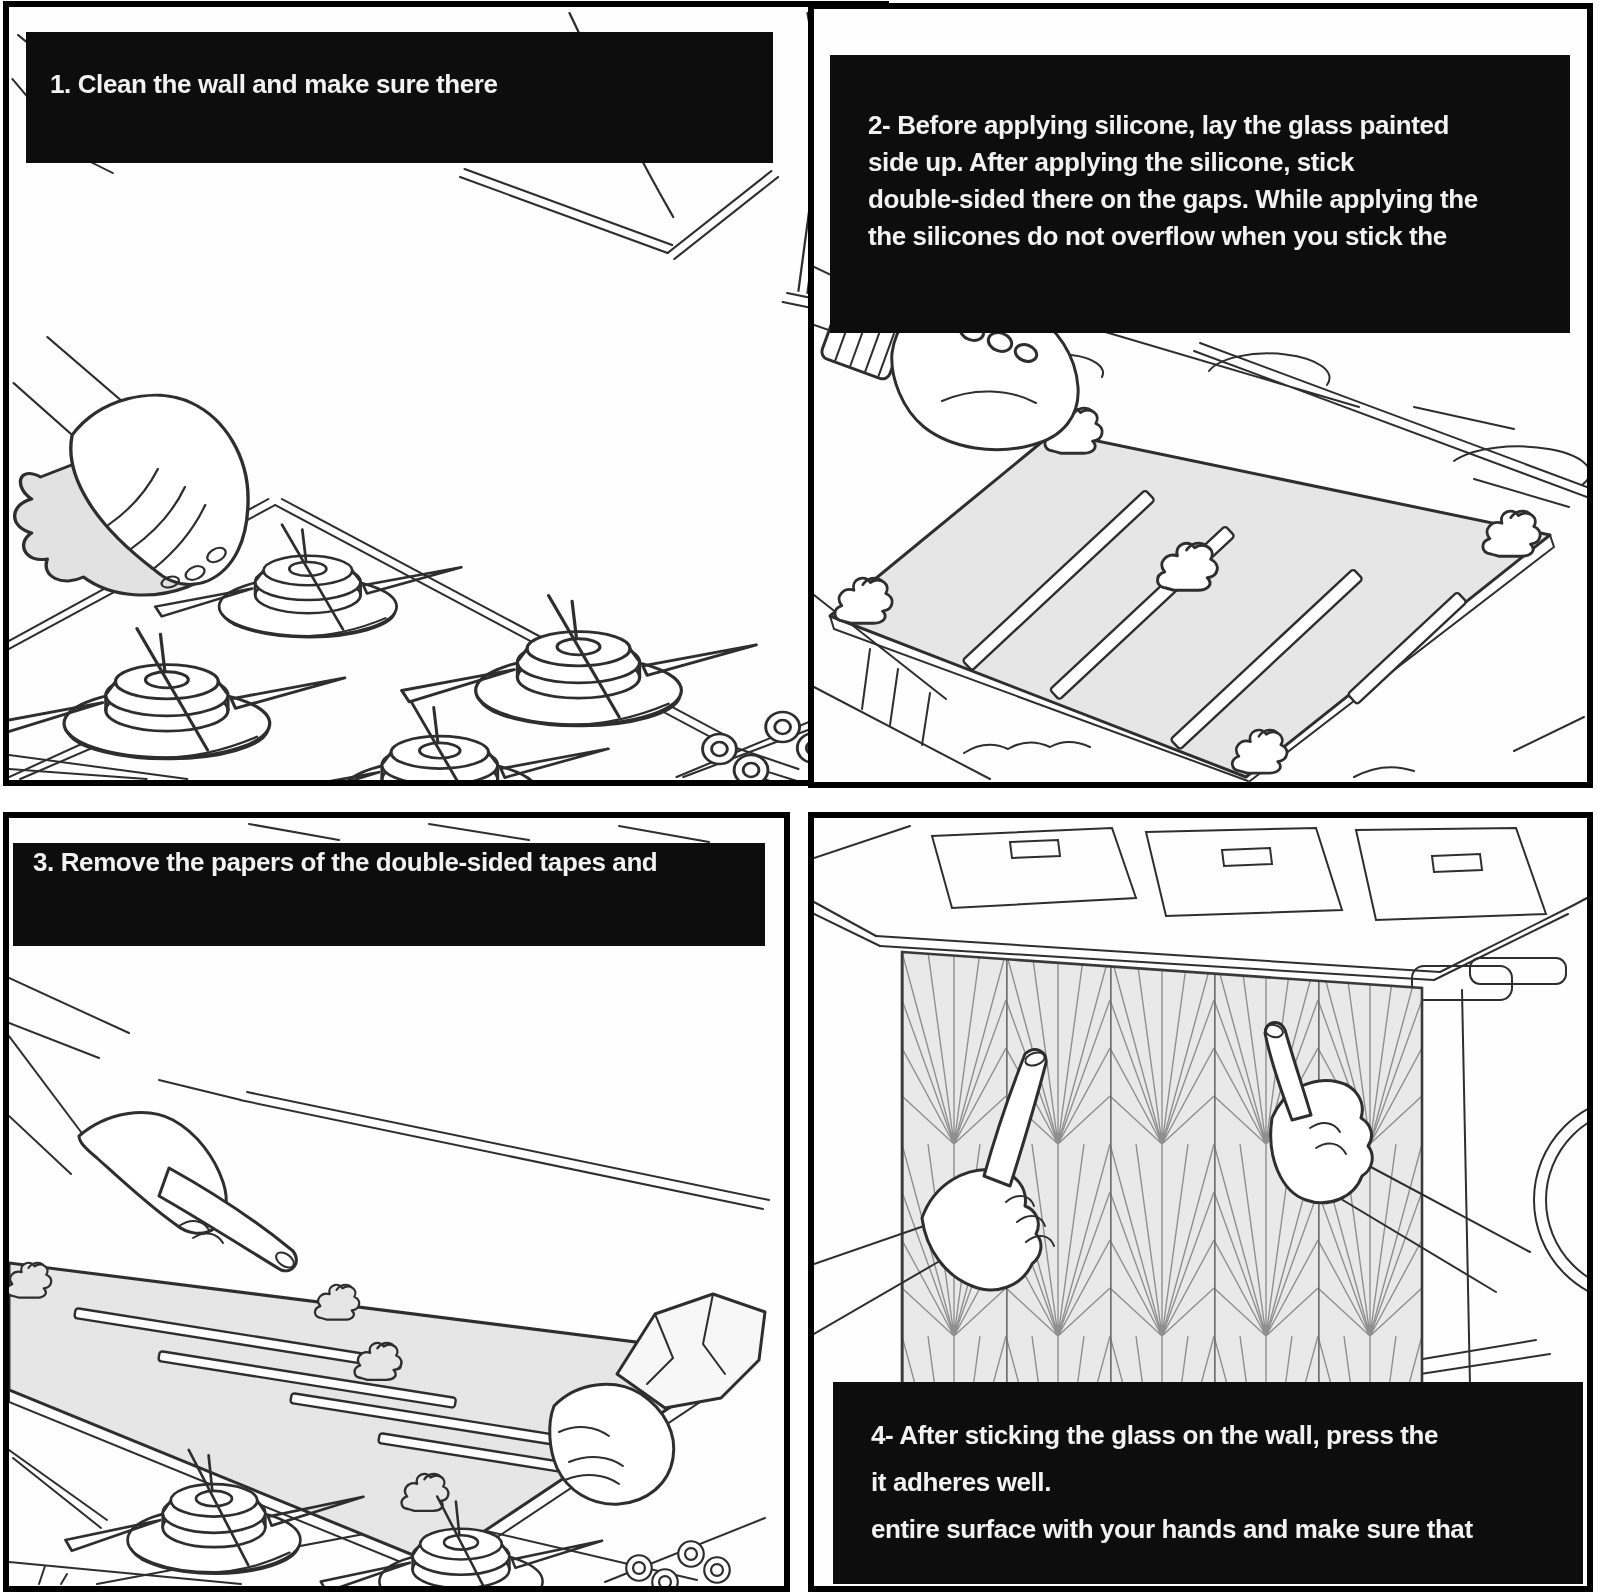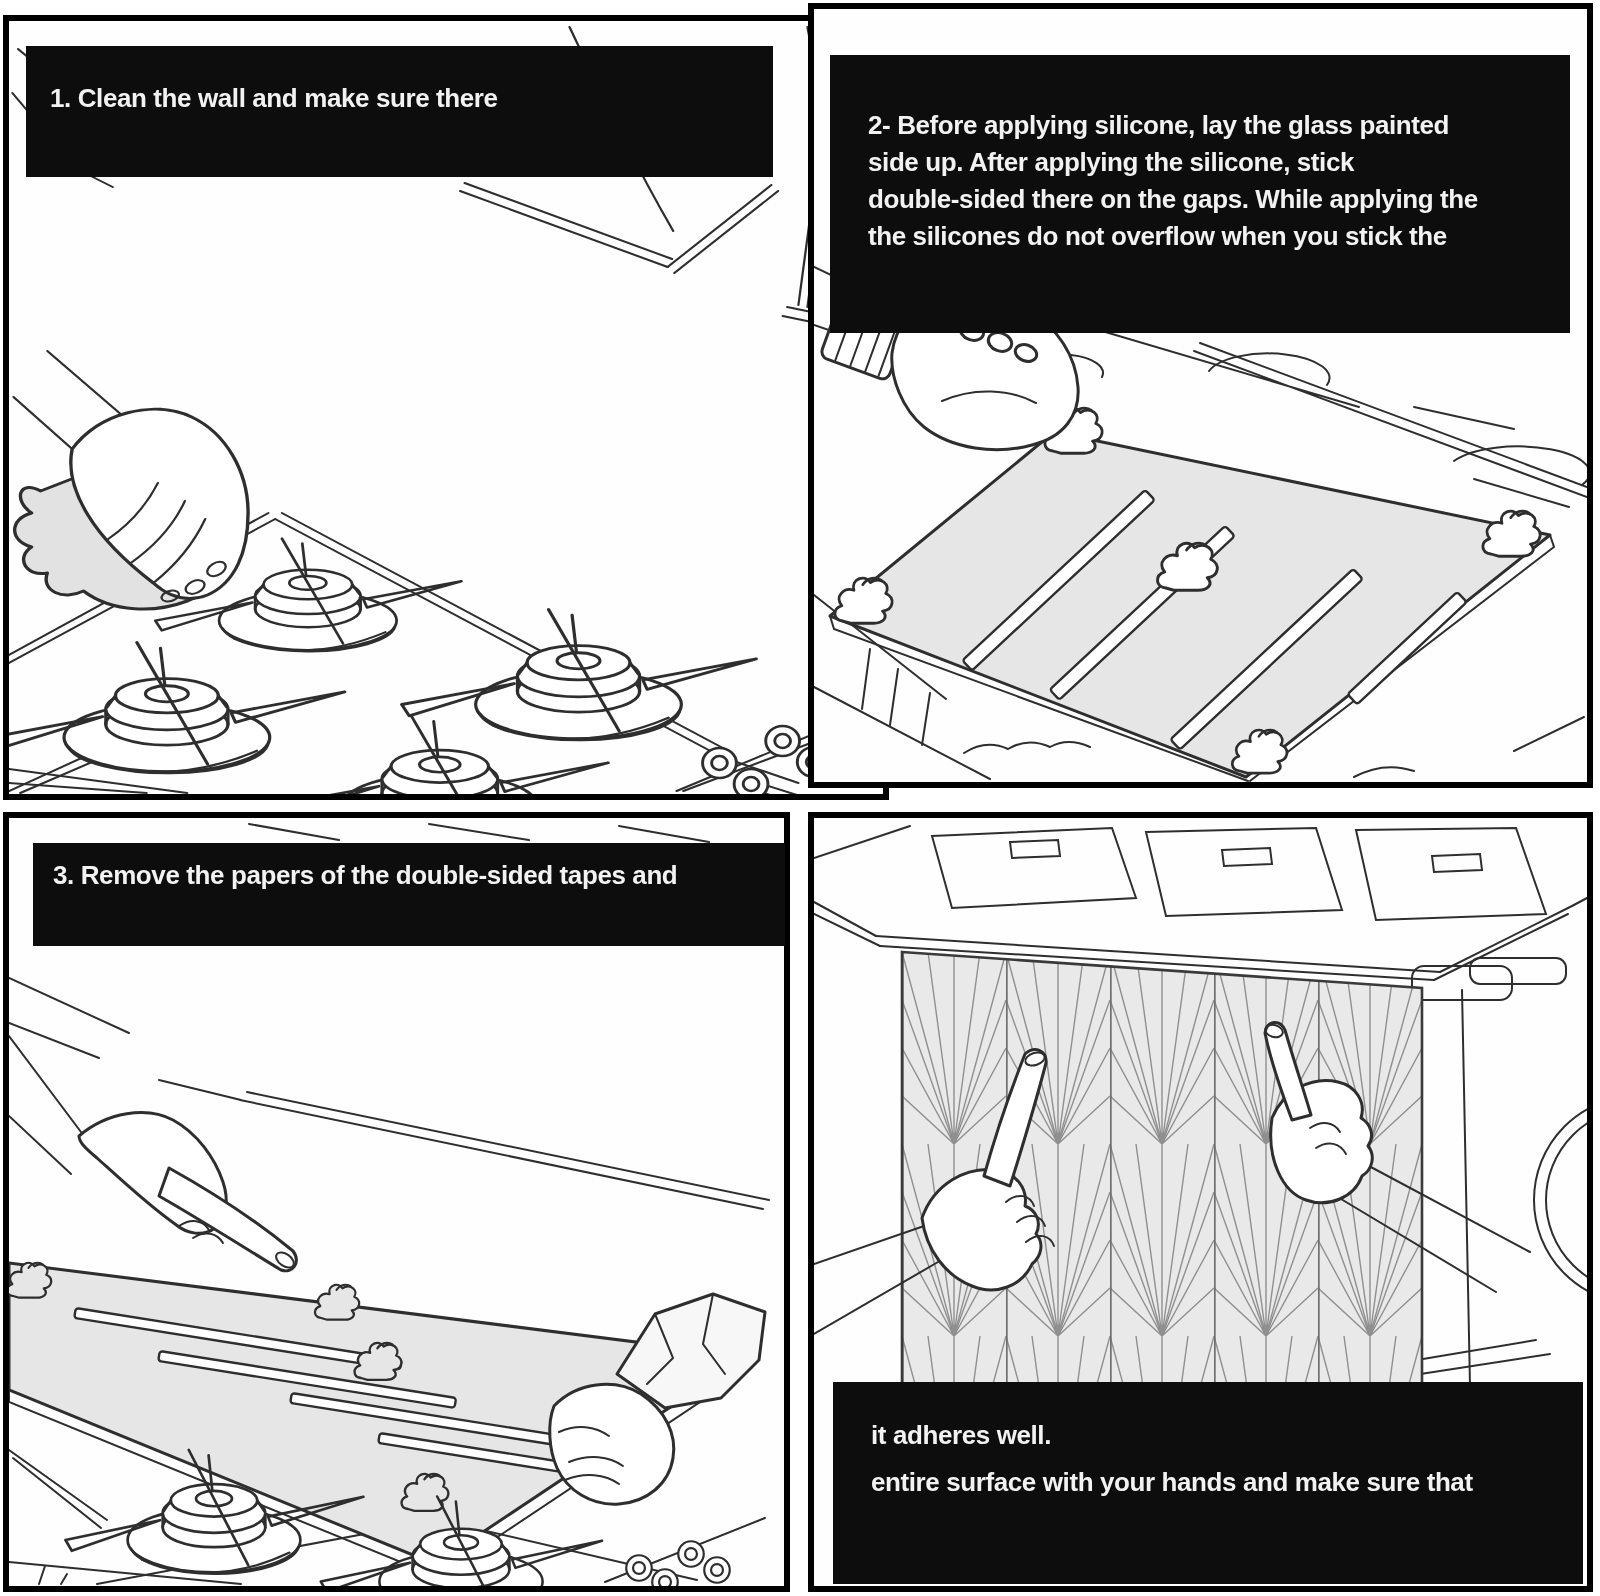--- a/index.html
+++ b/index.html
@@ -11,21 +11,21 @@
     position:absolute;border:6px solid #000000;background:#fefefe;box-sizing:border-box;
   }
   .panel > svg{position:absolute;left:0;top:0;width:100%;height:100%;}
   .caption{
     position:absolute;background:#0d0d0d;color:#f2f2f2;font-weight:bold;
     font-size:26px;letter-spacing:-0.4px;white-space:nowrap;overflow:hidden;
     box-sizing:border-box;z-index:3;
   }
   .cap1{line-height:32px;padding:36px 0 0 24px;}
   .cap2{line-height:37px;padding:52px 0 0 38px;}
-  .cap3{line-height:33px;padding:16px 0 0 20px;margin-left:20px;}
+  .cap3{line-height:33px;padding:3px 0 0 20px;}
   .cap4{line-height:47px;padding:30px 0 0 38px;}
   .skf {stroke:#2e2e2e;stroke-width:3;fill:#ffffff;stroke-linecap:round;stroke-linejoin:round;}
   .thin{stroke:#2e2e2e;stroke-width:2;fill:none;stroke-linecap:round;}
   .glass{fill:#e6e6e6;stroke:#2e2e2e;stroke-width:3;stroke-linejoin:round;}
   .tape{fill:#ffffff;stroke:#2e2e2e;stroke-width:2.4;}
   .cloth{fill:#e2e2e2;stroke:#2e2e2e;stroke-width:3;stroke-linejoin:round;}
 </style>
 </head>
 <body>
 
@@ -54,21 +54,21 @@
     </g>
     <g id="knob" stroke="#2e2e2e" stroke-width="2.6" fill="#ffffff">
       <circle r="15"></circle>
         <circle r="7" fill="none"></circle>
     </g>
   </defs>
 </svg>
 
 <div class="sheet">
 
-  <div class="panel" style="left:3px;top:15px;width:886px;height:785px;">
+  <div class="panel" style="left:3px;top:1px;width:886px;height:785px;">
     <svg viewBox="0 0 775 773" preserveAspectRatio="none">
       <g>
         <path class="thin" d="M497,6 C520,60 548,130 589,210"></path>
         <path class="thin" d="M8,28 L86,100 M3,72 L60,148 M60,148 L92,166"></path>
         <path class="thin" d="M708,6 L711,24 M716,6 L719,24"></path>
         <path class="thin" d="M400,170 L584,246 M404,162 L588,238"></path>
         <path class="thin" d="M584,246 L676,164 M590,252 L682,170"></path>
         <path class="thin" d="M714,166 L700,284 M722,168 L708,286"></path>
         <path class="thin" d="M690,286 L772,305 M686,295 L768,314"></path>
       </g>
@@ -258,18 +258,19 @@
       </g>
       <g>
         <path class="thin" d="M540,340 L716,434 M522,378 L682,474"></path>
         <path class="skf" d="M458,300 C470,272 498,258 524,264 C542,268 552,284 547,300 C557,306 561,318 554,328 C562,338 558,352 548,358 C540,380 514,390 492,382 C468,374 452,340 458,300 Z"></path>
         <path class="skf" d="M478,302 C466,270 456,240 451,215 C453,202 466,201 471,212 C479,240 489,270 497,297 Z"></path>
         <ellipse class="thin" cx="460" cy="213" rx="9" ry="6" transform="rotate(15 460 213)"></ellipse>
         <path class="thin" d="M496,310 C508,302 520,304 526,314 M502,330 C514,322 526,325 532,336"></path>
       </g>
     </svg>
     <div class="caption cap4" style="left:19px;top:564px;width:750px;height:202px;">
+      <div>4- After sticking the glass on the wall, press the</div>
       <div>it adheres well.</div>
       <div>entire surface with your hands and make sure that</div>
     </div>
   </div>
 
 </div>
 
 </body></html>

